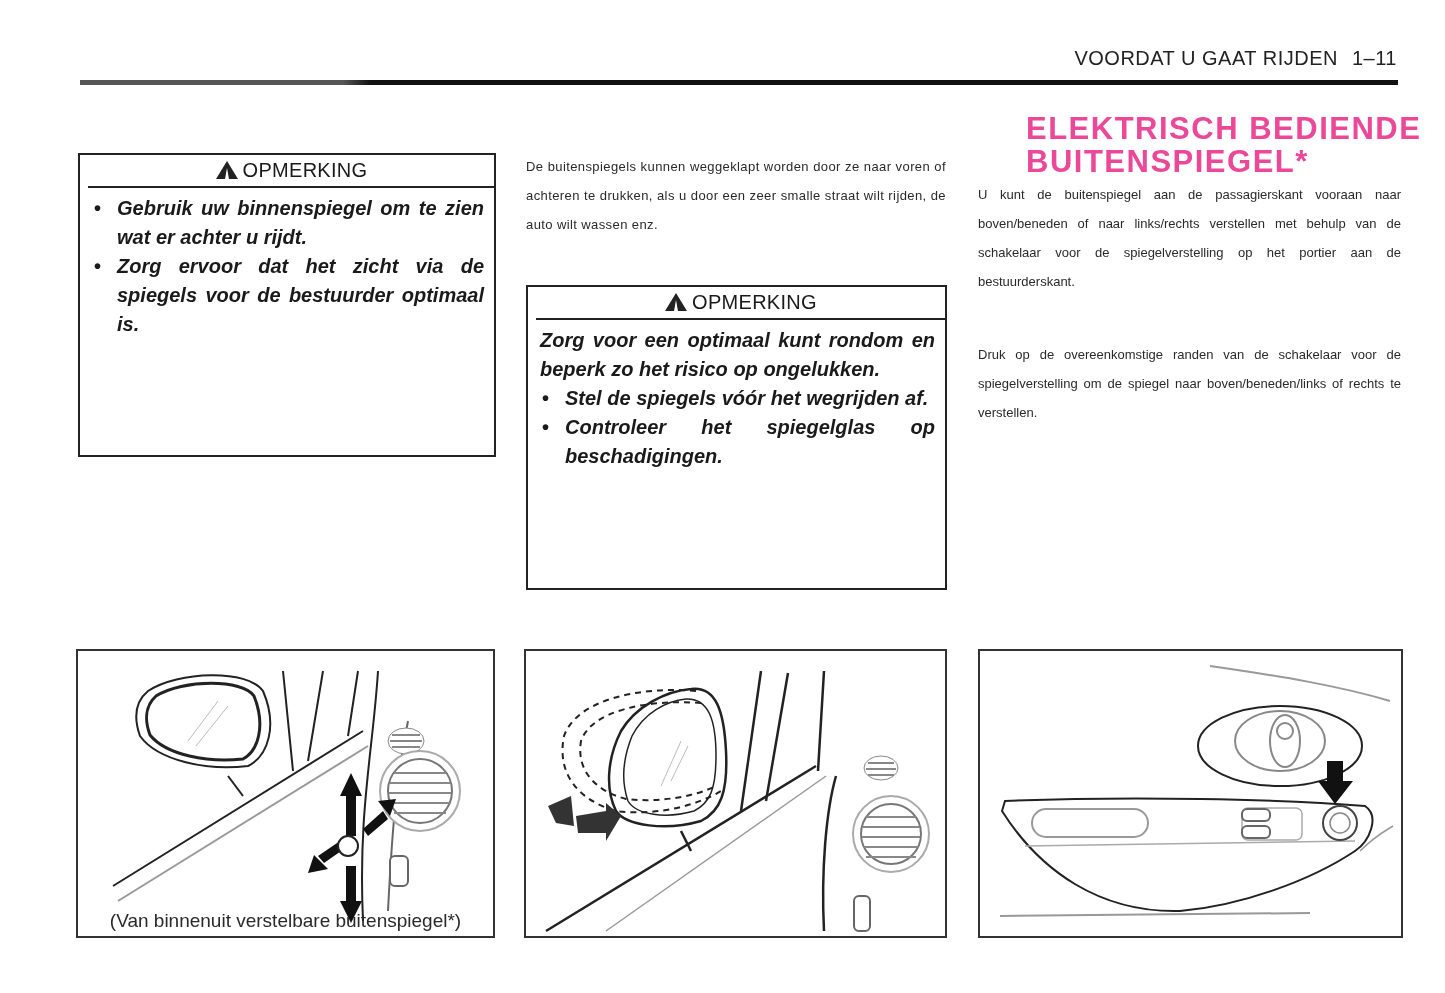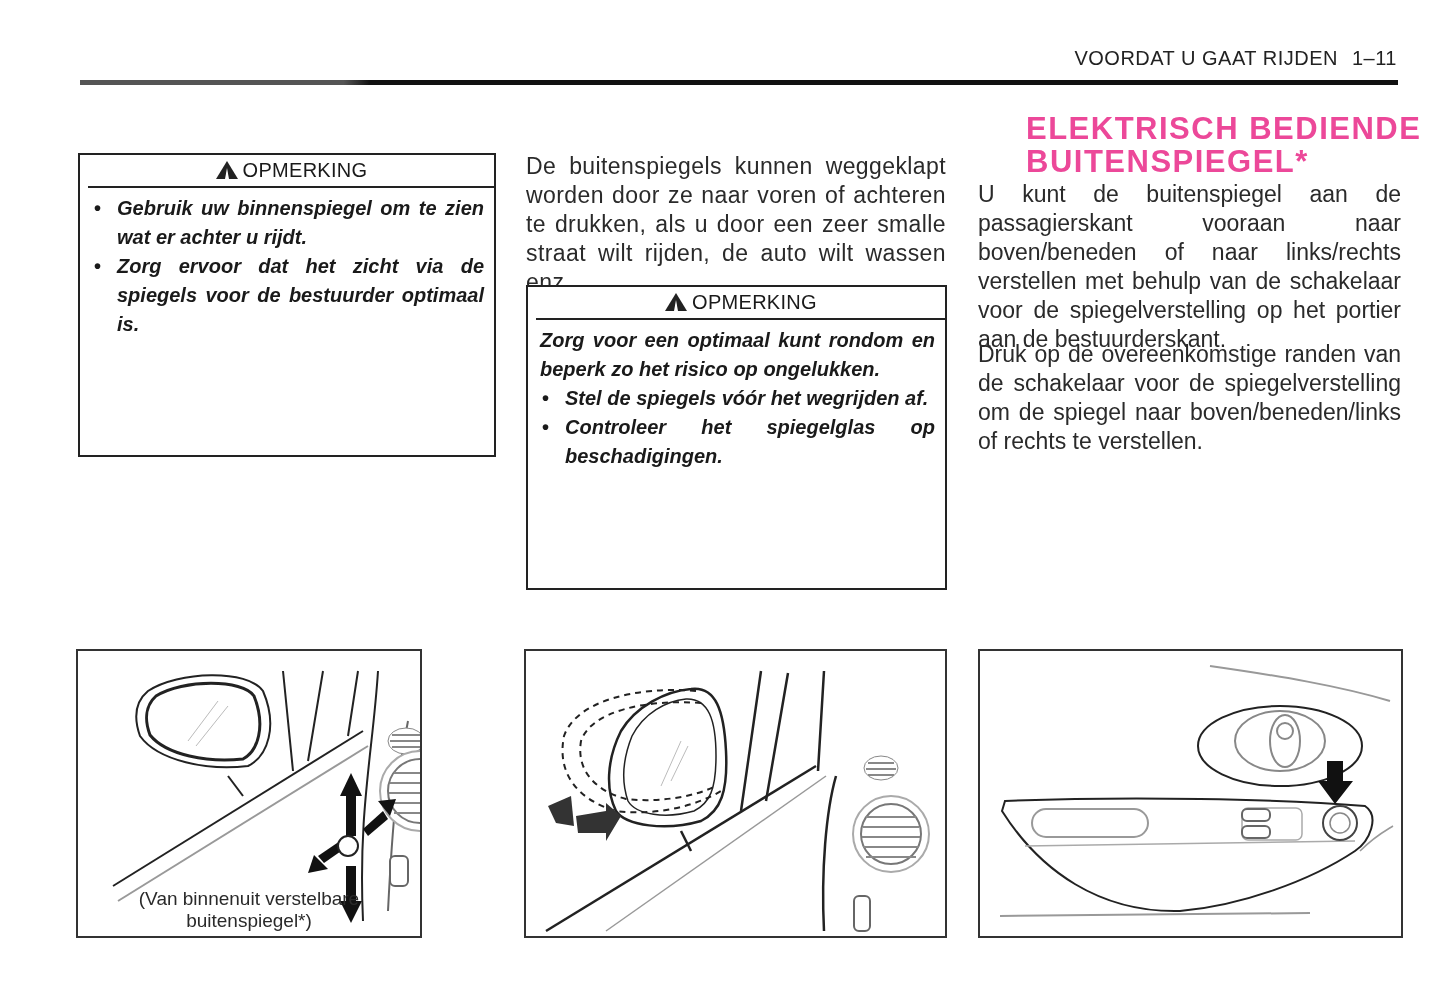--- a/index.html
+++ b/index.html
@@ -3,21 +3,21 @@
 <meta charset="utf-8">
 <style>
   html, body { margin: 0; padding: 0; background: #ffffff; }
   body { width: 1445px; height: 993px; position: relative; overflow: hidden;
          font-family: "Liberation Sans", "DejaVu Sans", sans-serif; color: #1a1a1a; }
 
   .header-text { position: absolute; top: 47px; right: 48px; font-size: 20px; letter-spacing: 0.5px; color: #222; text-align: center; }
   .header-rule { position: absolute; top: 80px; left: 80px; width: 1318px; height: 5px;
                  background: linear-gradient(to right, #555 0, #555 20%, #111 22%, #111 100%); }
 
-  .body-text { position: absolute; font-size: 23px; line-height: 29px; color: #2a2a2a; text-align: justify;
+  .body-text { position: absolute; font-size: 13px; line-height: 29px; color: #2a2a2a; text-align: justify;
                text-align-last: left; font-weight: 300; }
 
   .note-box { position: absolute; border: 2px solid #222; box-sizing: border-box; background: #fff; }
   .note-head { border-bottom: 2px solid #222; text-align: center; font-size: 20px; height: 31px; line-height: 31px;
                color: #1a1a1a; letter-spacing: 0.3px; margin-left: 8px; }
   .note-head .warn { display: inline-block; vertical-align: -3px; margin-right: 4px; }
   .note-body { padding: 6px 10px 6px 12px; font-style: italic; font-weight: bold; font-size: 20px; line-height: 29px;
                color: #1a1a1a; text-align: justify; text-align-last: left; }
   .note-body .intro { text-align: justify; }
   .note-body ul { list-style: none; margin: 0; padding: 0; }
@@ -77,21 +77,21 @@
   </div>
 </div>
 
 <div class="section-title">
   <div>ELEKTRISCH BEDIENDE</div>
   <div>BUITENSPIEGEL*</div>
 </div>
 <div class="body-text" style="left:978px; top:180px; width:423px;">U kunt de buitenspiegel aan de passagierskant vooraan naar boven/beneden of naar links/rechts verstellen met behulp van de schakelaar voor de spiegelverstelling op het portier aan de bestuurderskant.</div>
 <div class="body-text" style="left:978px; top:340px; width:423px;">Druk op de overeenkomstige randen van de schakelaar voor de spiegelverstelling om de spiegel naar boven/beneden/links of rechts te verstellen.</div>
 
-<div class="figure" style="left:76px; top:649px; width:346px; height:289px;">
+<div class="figure" style="left:76px; top:649px; width:419px; height:289px;">
   <svg width="419" height="289" viewBox="0 0 419 289">
     <g fill="none" stroke="#222" stroke-width="2">
       <path d="M70,40 C100,20 170,18 185,40 C200,75 190,105 170,115 C130,120 80,110 62,85 C55,65 58,50 70,40 Z"></path>
       <path d="M78,45 C105,28 165,28 176,45 C188,75 180,100 165,108 C130,112 88,104 72,84 C66,68 68,54 78,45 Z" stroke-width="3"></path>
       <path d="M150,125 L165,145"></path>
       <path d="M35,235 L285,80"></path>
       <path d="M40,250 L290,95" stroke="#999"></path>
       <path d="M205,20 L215,120 M245,20 L230,110 M280,20 L270,85"></path>
       <path d="M300,20 C295,100 280,160 285,270"></path>
       <path d="M330,70 C320,120 315,160 310,260" stroke="#666"></path>

